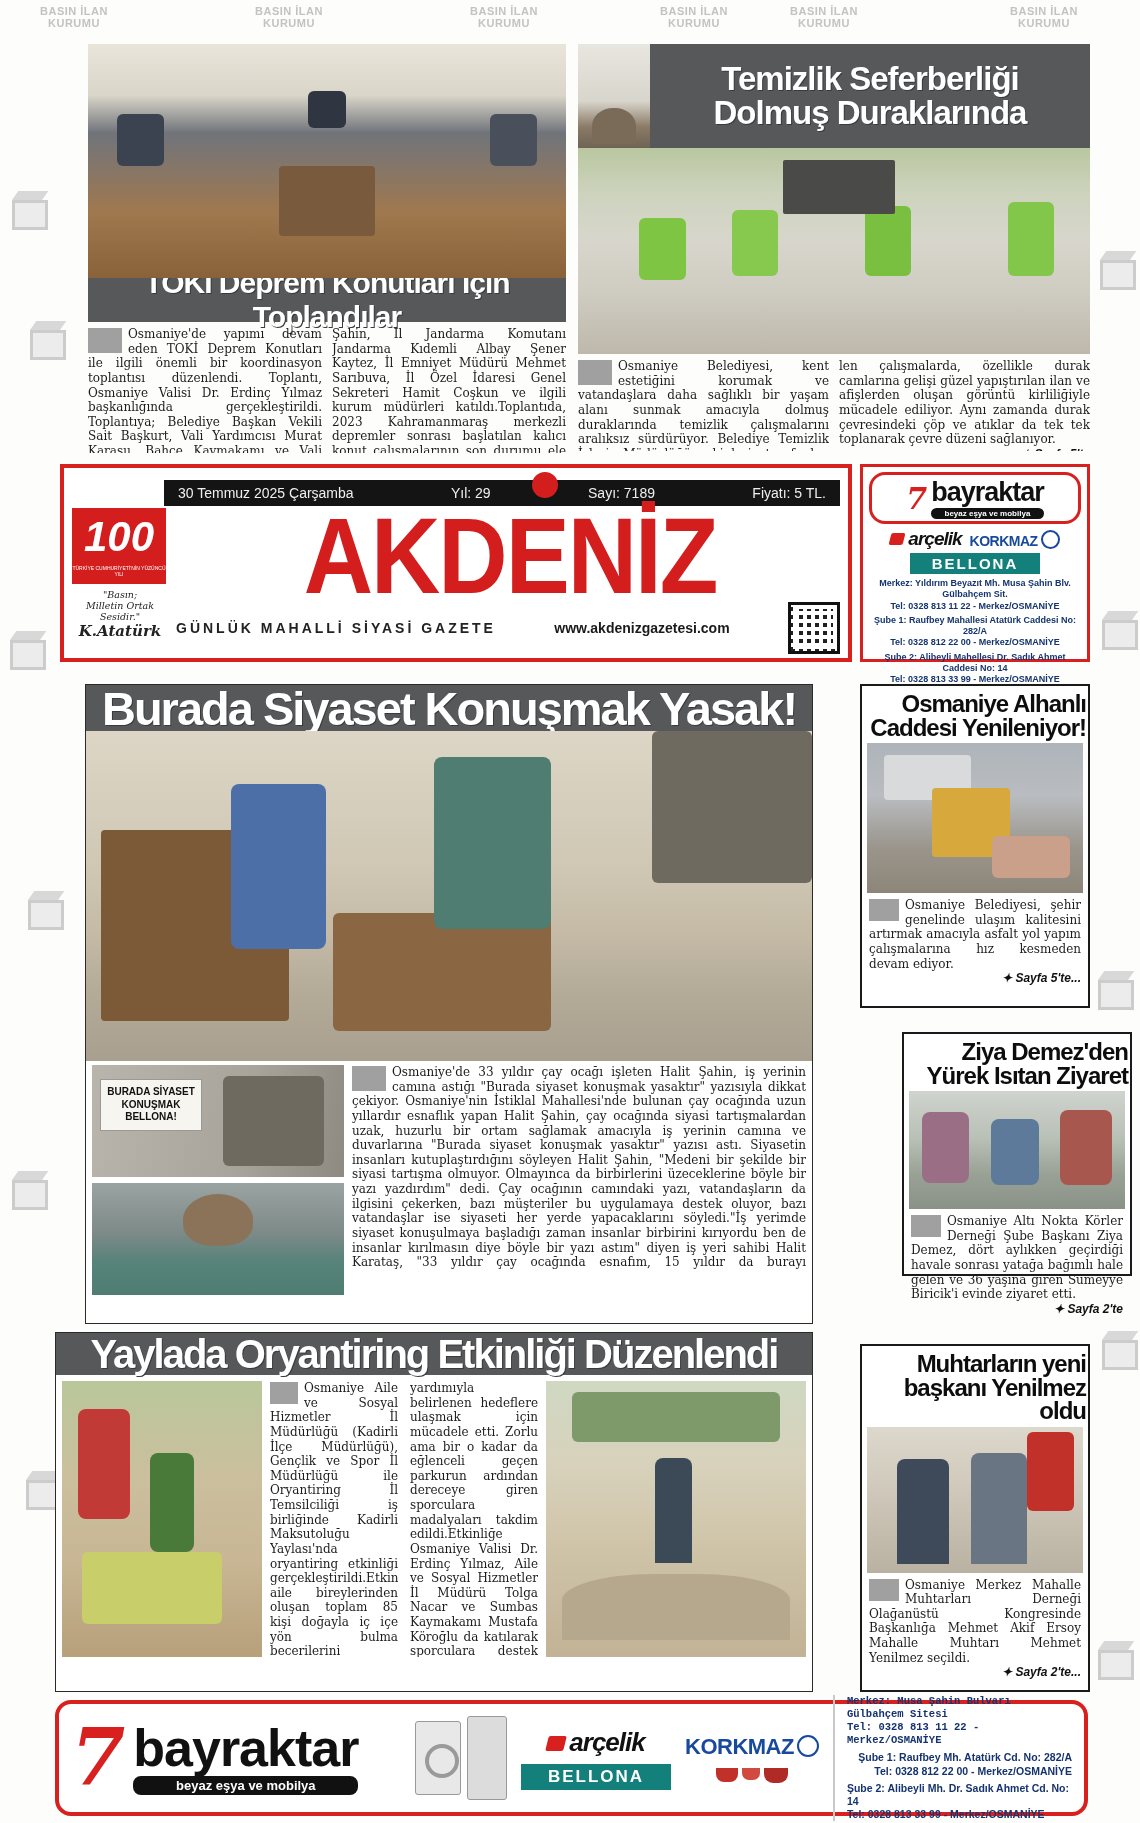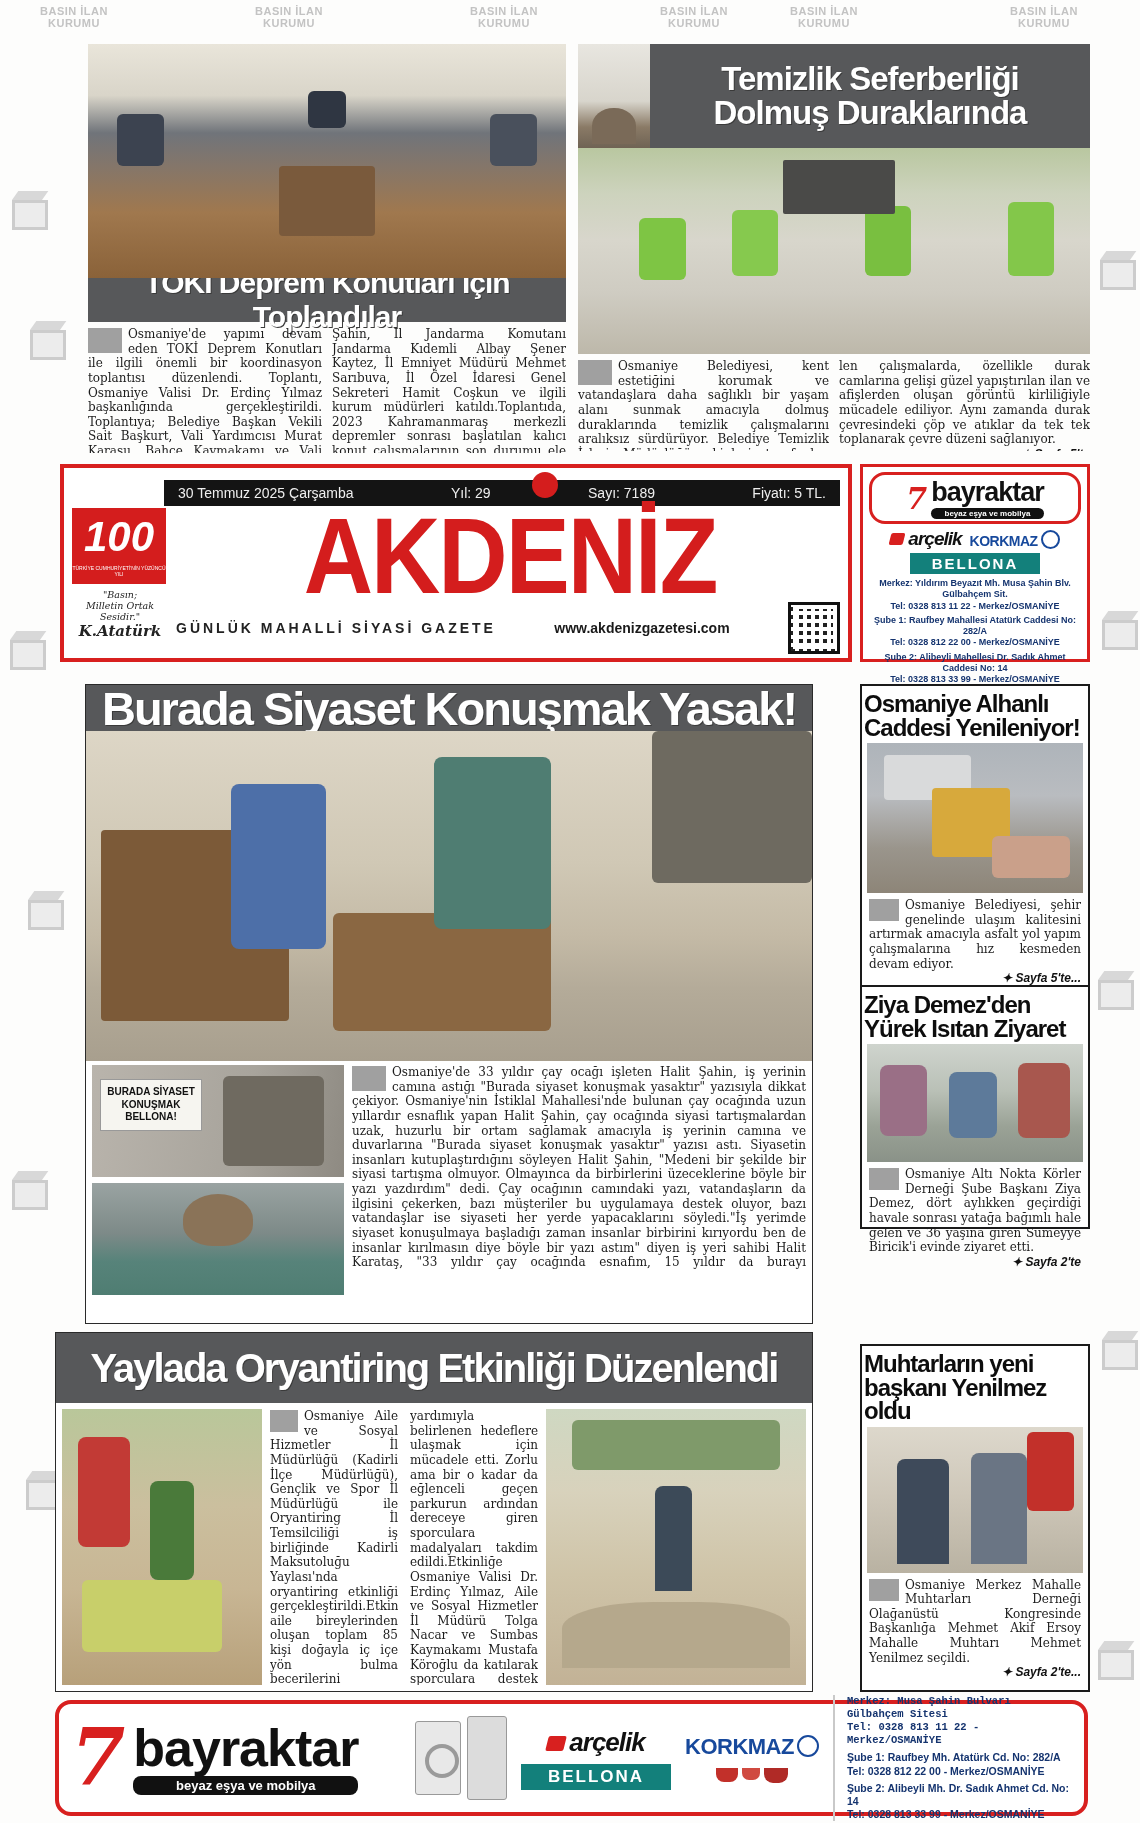--- a/index.html
+++ b/index.html
@@ -20,21 +20,21 @@
   .body{font-family:"DejaVu Serif",serif;font-size:12px;line-height:1.22;text-align:justify;
         color:#1c1c1c;overflow:hidden;}
   .dropbox{float:left;width:34px;height:25px;background:#a0a0a0;margin:1px 6px 1px 0;}
   .pref{font-family:"Liberation Sans",sans-serif;font-weight:bold;font-style:italic;
         font-size:12px;text-align:right;color:#111;}
   .cols{display:flex;gap:10px;}
   .col{flex:1;}
   
   .sbox{position:absolute;left:860px;width:230px;border:2px solid #1a1a1a;background:#fff;box-sizing:border-box;}
   .shead{font-family:"Liberation Sans",sans-serif;font-weight:bold;color:#0d0d0d;
-         font-size:24px;line-height:.98;text-align:left;letter-spacing:-1px;padding:6px 2px 4px;}
+         font-size:24px;line-height:.98;text-align:right;letter-spacing:-1px;padding:6px 2px 4px;}
   .sbody{font-family:"DejaVu Serif",serif;font-size:12px;line-height:1.22;text-align:justify;
          padding:5px 7px 4px;color:#1c1c1c;overflow:hidden;}
   
   .photo{position:relative;overflow:hidden;background:#cfcabe;}
   .fig{position:absolute;border-radius:6px;}
   
   .mast{position:absolute;left:60px;top:464px;width:792px;height:198px;border:4px solid #d8201f;
         background:#fff;box-sizing:border-box;}
   .blackbar{position:absolute;left:100px;top:12px;right:8px;height:26px;background:#141414;color:#efefef;
             font-family:"Liberation Sans",sans-serif;font-size:14px;display:flex;align-items:center;
@@ -250,21 +250,21 @@
       <div class="fig" style="left:30%;top:30%;width:36%;height:46%;background:#d7a93c;border-radius:4px;"></div>
       <div class="fig" style="left:58%;top:62%;width:36%;height:28%;background:#caa08a;"></div>
     </div>
     <div class="sbody" style="height:96px;">
       <span class="dropbox" style="width:30px;height:22px;"></span>
       <span>Osmaniye Belediyesi, şehir genelinde ulaşım kalitesini artırmak amacıyla asfalt yol yapım çalışmalarına hız kesmeden devam ediyor.</span>
       <div class="pref">✦ Sayfa 5'te...</div>
     </div>
   </div>
 
-  <div class="sbox" style="top:985px;height:244px;">
+  <div class="sbox" style="top:1032px;height:244px;margin-left:42px;">
     <div class="shead">
       <span style="display:block;">Ziya Demez'den</span>
       <span style="display:block;">Yürek Isıtan Ziyaret</span>
     </div>
     <div class="photo" style="width:216px;height:118px;margin:0 auto;background:linear-gradient(#cfd4ce 0%,#b9c0b6 40%,#9aa296 70%,#8a9288 100%);">
       <div class="fig" style="left:6%;top:18%;width:22%;height:60%;background:#9a6f86;border-radius:8px;"></div>
       <div class="fig" style="left:38%;top:24%;width:22%;height:56%;background:#5d7a9a;border-radius:8px;"></div>
       <div class="fig" style="left:70%;top:16%;width:24%;height:64%;background:#a8574e;border-radius:8px;"></div>
     </div>
     <div class="sbody" style="height:112px;">
@@ -285,21 +285,21 @@
       <div class="fig" style="left:48%;top:18%;width:26%;height:76%;background:#6a7584;border-radius:8px 8px 0 0;"></div>
     </div>
     <div class="sbody" style="height:118px;">
       <span class="dropbox" style="width:30px;height:22px;"></span>
       <span>Osmaniye Merkez Mahalle Muhtarları Derneği Olağanüstü Kongresinde Başkanlığa Mehmet Akif Ersoy Mahalle Muhtarı Mehmet Yenilmez seçildi.</span>
       <div class="pref">✦ Sayfa 2'te...</div>
     </div>
   </div>
 
   <div class="abs" style="left:55px;top:1332px;width:758px;height:360px;border:1px solid #2a2a2a;box-sizing:border-box;background:#fff;">
-    <div class="hbar" style="width:100%;height:70px;font-size:40px;letter-spacing:-2px;">
+    <div class="hbar" style="width:100%;height:42px;font-size:40px;letter-spacing:-2px;">
       <span>Yaylada Oryantiring Etkinliği Düzenlendi</span>
     </div>
     <div style="display:flex;gap:8px;padding:6px;height:288px;box-sizing:border-box;">
       <div class="photo" style="width:200px;height:100%;background:linear-gradient(#b9c79a 0%,#cbbf9e 35%,#c8b694 65%,#b7a07a 100%);">
         <div class="fig" style="left:8%;top:10%;width:26%;height:40%;background:#c23a35;border-radius:8px;"></div>
         <div class="fig" style="left:44%;top:26%;width:22%;height:36%;background:#4a7a3a;border-radius:8px;"></div>
         <div class="fig" style="left:10%;top:62%;width:70%;height:26%;background:#c8cf6a;border-radius:6px;"></div>
       </div>
       <div style="width:268px;display:flex;gap:12px;">
         <div class="body" style="flex:1;font-size:12px;">
@@ -343,21 +343,21 @@
         <span style="width:22px;height:14px;background:#c2302a;border-radius:0 0 8px 8px;display:inline-block;"></span>
         <span style="width:18px;height:12px;background:#d04a40;border-radius:0 0 7px 7px;display:inline-block;"></span>
         <span style="width:24px;height:15px;background:#b02a26;border-radius:0 0 9px 9px;display:inline-block;"></span>
       </div>
     </div>
     <div style="flex:1;border-left:2px solid #c9c9c9;padding-left:12px;">
       <div class="addr" style="font-size:10.5px;text-align:left;font-family:Liberation Mono, monospace;">
         <span class="a1">Merkez: Musa Şahin Bulvarı Gülbahçem Sitesi</span>
           <span class="a2">Tel: 0328 813 11 22 - Merkez/OSMANİYE</span>
       </div>
-      <div class="addr" style="font-size:10.5px;text-align:left;margin-top:4px;">
+      <div class="addr" style="font-size:10.5px;text-align:right;margin-top:4px;">
         <span class="a1">Şube 1: Raufbey Mh. Atatürk Cd. No: 282/A</span>
           <span class="a2">Tel: 0328 812 22 00 - Merkez/OSMANİYE</span>
       </div>
       <div class="addr" style="font-size:10.5px;text-align:left;margin-top:4px;">
         <span class="a1">Şube 2: Alibeyli Mh. Dr. Sadık Ahmet Cd. No: 14</span>
           <span class="a2">Tel: 0328 813 33 99 - Merkez/OSMANİYE</span>
       </div>
     </div>
   </div>
 

